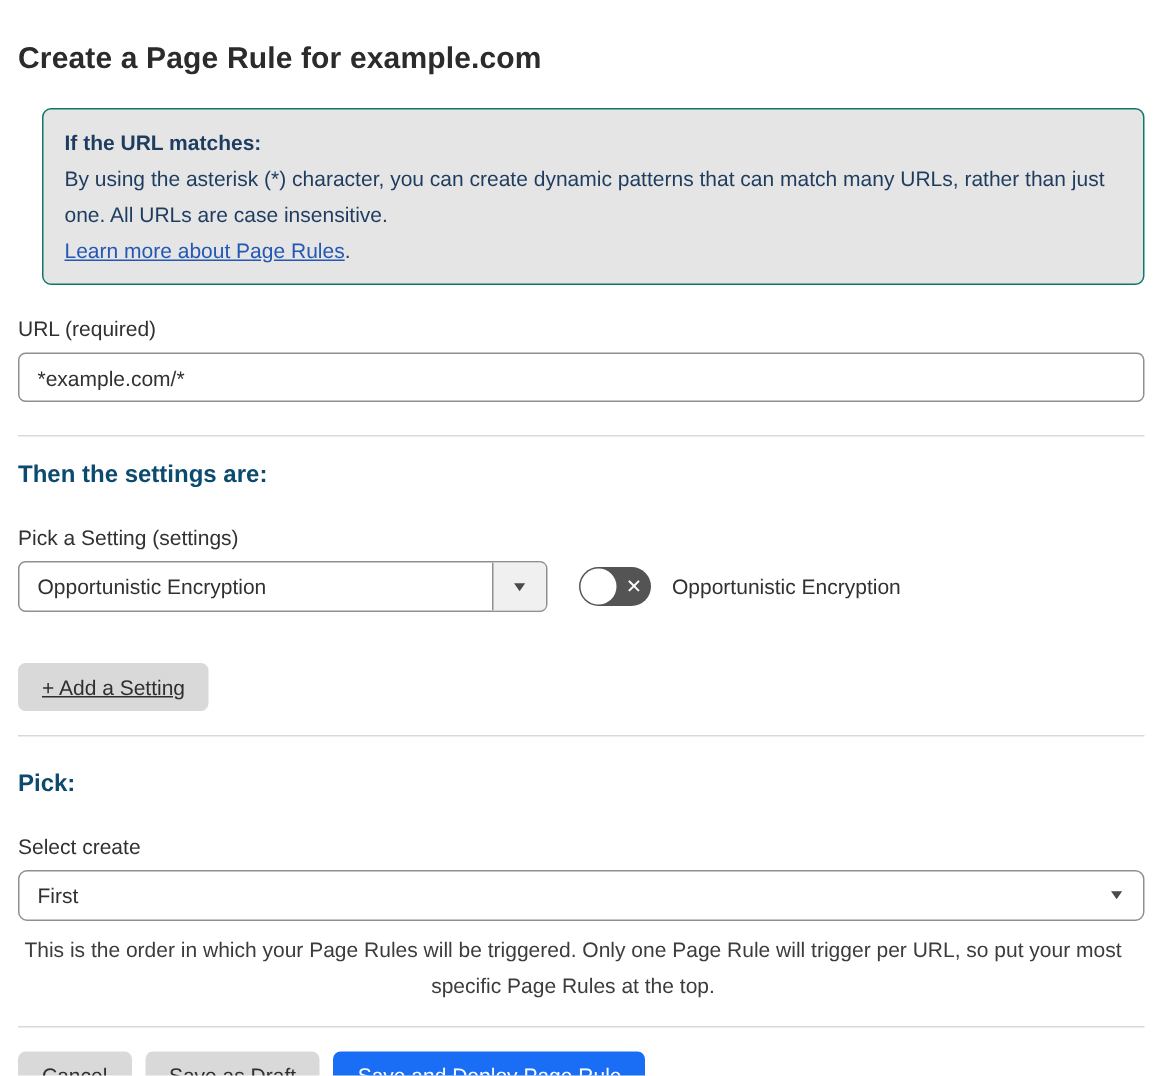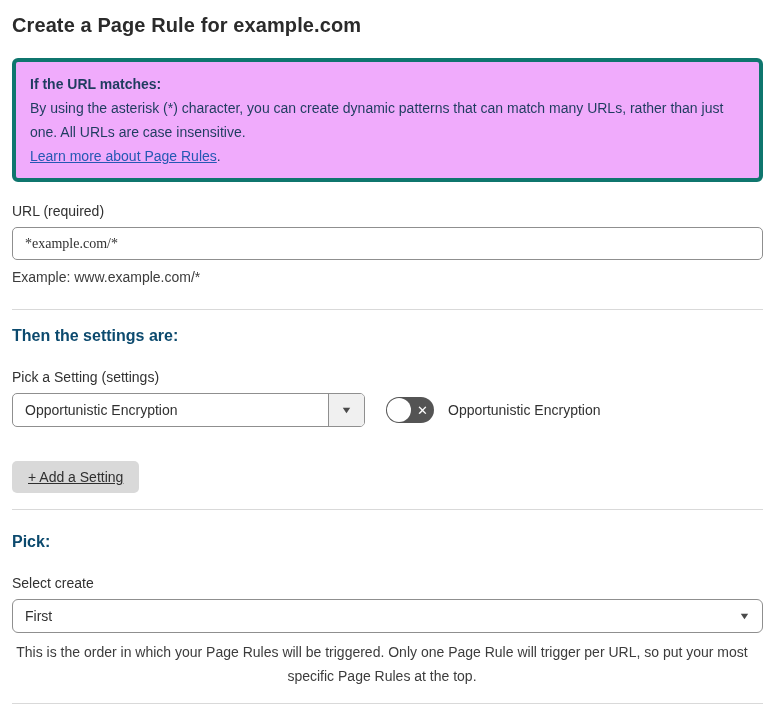--- a/index.html
+++ b/index.html
@@ -12,51 +12,52 @@
     font-size: 14px;
     position: relative;
     overflow: hidden;
   }
   .container { padding: 12px 12px 0 12px; }
 
   .page-title {
     font-size: 20px;
     font-weight: bold;
     color: #2b2b2b;
-    margin-top: 2px;
+    margin-top: 16px;
     margin-bottom: 21px;
     letter-spacing: 0.1px;
   }
 
   .info-box {
-    background: #f0abfc;
-    border: 4px solid #0f766e;
+    background: #e5e5e5;
+    border: 1px solid #0f766e;
     border-radius: 6px;
     padding: 10px 14px;
     color: #1e3c5f;
     line-height: 24px;
     margin-bottom: 21px;
+    margin-left: 16px;
   }
   .info-box .info-heading { font-weight: bold; }
   .info-box a.info-link {
     color: #2458b3;
     text-decoration: underline;
     cursor: pointer;
   }
   .info-box .info-link-suffix { color: #1e3c5f; }
 
   .field-label { display: block; margin-bottom: 8px; color: #313131; }
 
   .text-input {
     width: 751px;
     height: 33px;
     border: 1px solid #8f8f8f;
     border-radius: 5px;
     padding: 0 12px;
-    font-family: Liberation Serif, serif;
+    font-family: Liberation Sans, sans-serif;
     font-size: 14px;
     color: #313131;
     background: #ffffff;
     outline: none;
     display: block;
   }
   .helper-text { margin-top: 7px; color: #3c3c3c; line-height: 20px; }
 
   .divider {
     border: none;
@@ -196,21 +197,20 @@
   <h1 class="page-title">Create a Page Rule for example.com</h1>
 
   <div class="info-box">
     <div class="info-heading">If the URL matches:</div>
     <div class="info-body">By using the asterisk (*) character, you can create dynamic patterns that can match many URLs, rather than just one. All URLs are case insensitive.</div>
     <div><a class="info-link">Learn more about Page Rules</a><span class="info-link-suffix">.</span></div>
   </div>
 
   <label class="field-label">URL (required)</label>
   <input class="text-input" type="text" value="*example.com/*" style="">
-  <div class="helper-text">Example: www.example.com/*</div>
 
   <hr class="divider">
 
   <h2 class="section-heading">Then the settings are:</h2>
 
   <label class="field-label">Pick a Setting (settings)</label>
 
   <div class="setting-row">
     <div class="dropdown">
       <div class="dropdown-value">Opportunistic Encryption</div>

